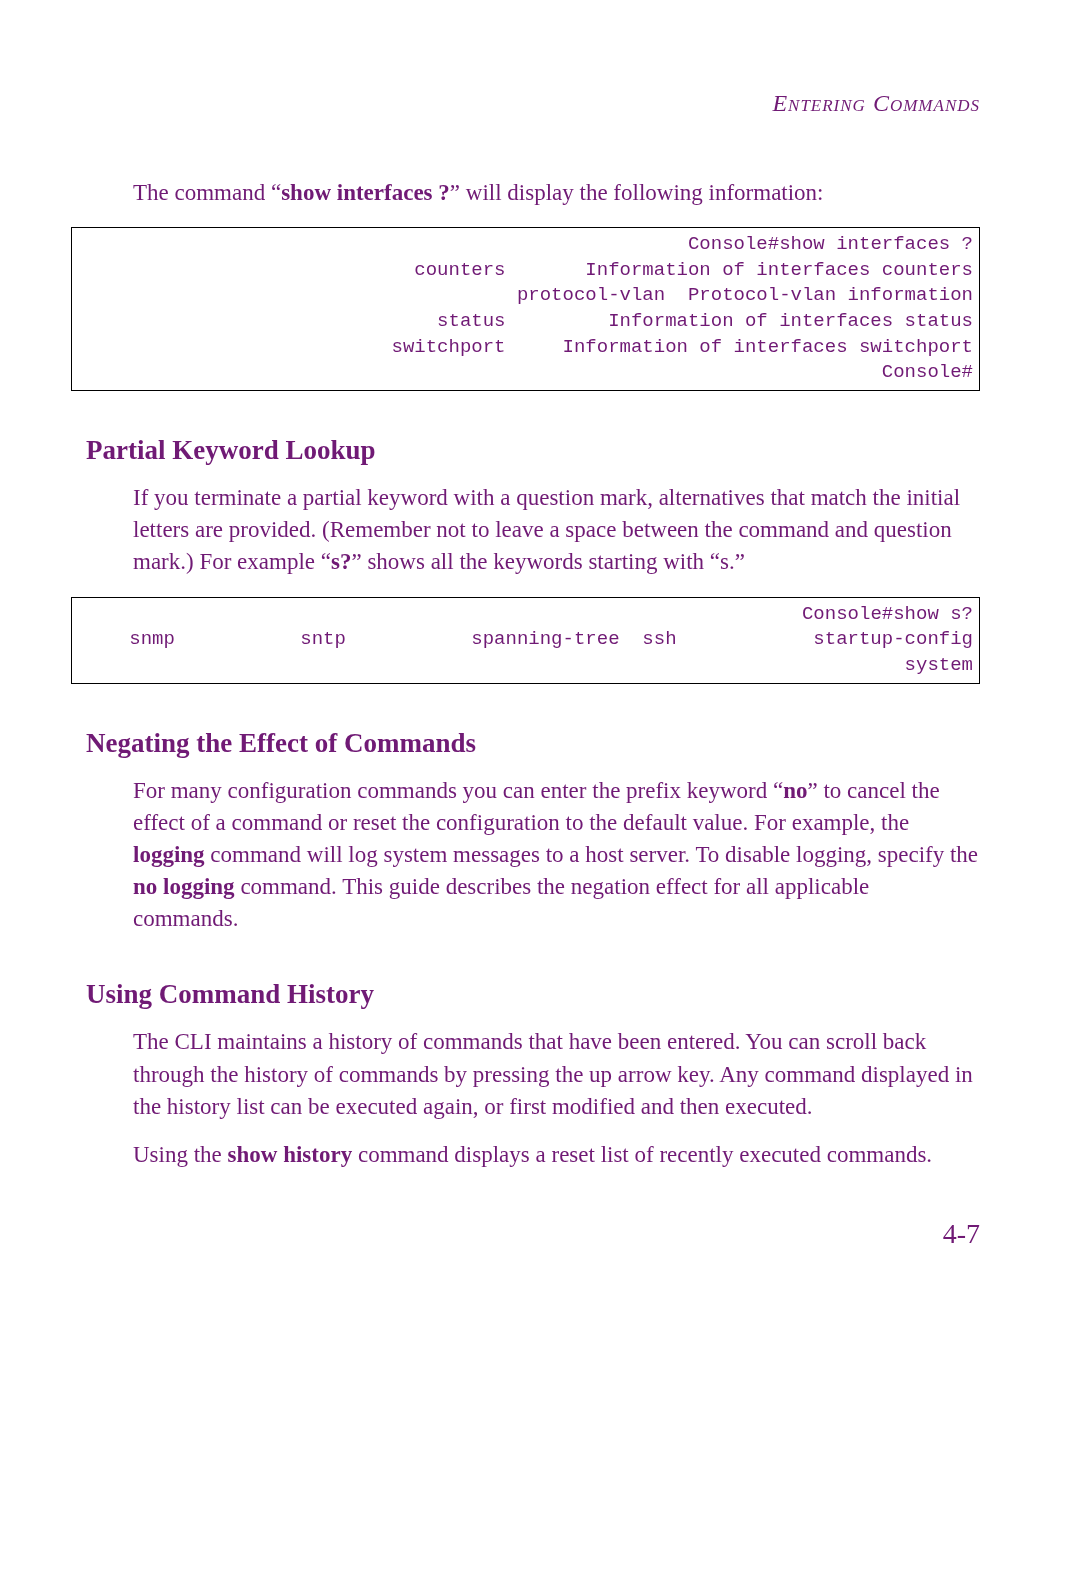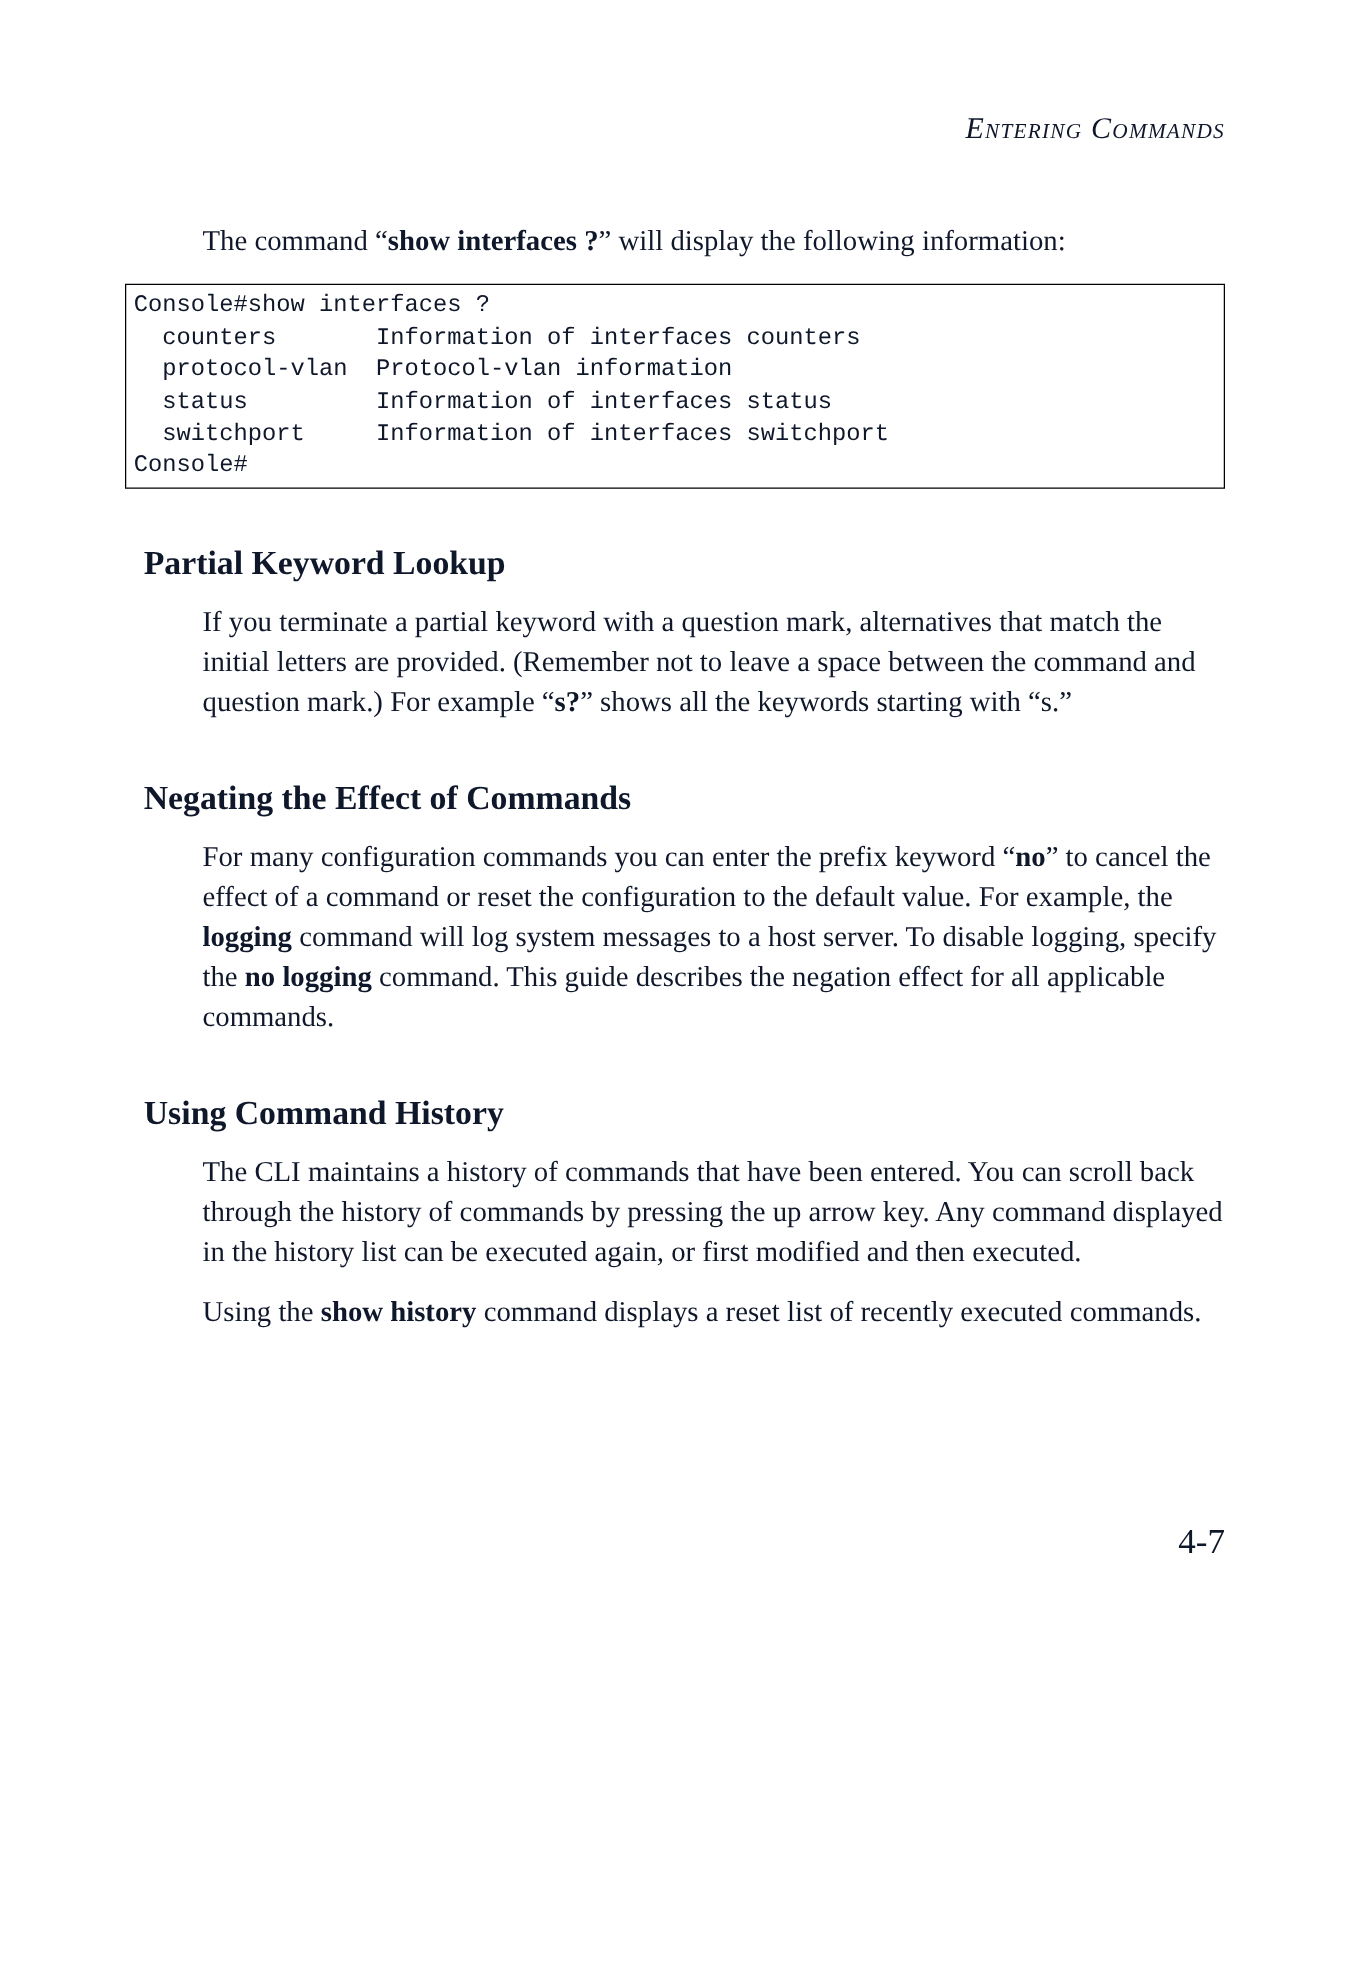--- a/index.html
+++ b/index.html
@@ -4,24 +4,24 @@
 <style>
   html, body {
     margin: 0;
     padding: 0;
     background: #ffffff;
     width: 1080px;
   }
   .page {
     width: 1080px;
     min-height: 1570px;
-    padding: 90px 100px 60px 100px;
+    padding: 90px 100px 60px 71px;
     box-sizing: border-box;
     font-family: Garamond, "Times New Roman", Georgia, serif;
-    color: #0f172a;
+    color: #701a75;
     position: relative;
   }
   .running-head {
     text-align: right;
     font-style: italic;
     font-variant: small-caps;
     font-size: 24px;
     letter-spacing: 1px;
     margin-bottom: 60px;
     font-family: Garamond, "Times New Roman", Georgia, serif;
@@ -44,20 +44,21 @@
   }
   .code-box {
     border: 1px solid #000;
     font-family: "Courier New", Courier, monospace;
     font-size: 19px;
     line-height: 1.35;
     white-space: pre;
     padding: 4px 6px;
     margin: 18px 0 18px 0;
     overflow: hidden;
+    text-align: right;
   }
   .page-num {
     position: absolute;
     bottom: 320px;
     right: 100px;
     font-size: 28px;
     font-family: Garamond, "Times New Roman", Georgia, serif;
   }
 </style>
 </head>
@@ -77,20 +78,23 @@
   status         Information of interfaces status
   switchport     Information of interfaces switchport
 Console#</div>
 
   <h2 class="section-heading">Partial Keyword Lookup</h2>
 
   <p class="body-text">
     <span>If you terminate a partial keyword with a question mark, alternatives that match the initial letters are provided. (Remember not to leave a space between the command and question mark.) For example “</span><b>s?</b><span>” shows all the keywords starting with “s.”</span>
   </p>
 
+  <div class="code-box">Console#show s?
+snmp           sntp           spanning-tree  ssh            startup-config
+system</div>
 
   <h2 class="section-heading">Negating the Effect of Commands</h2>
 
   <p class="body-text">
     <span>For many configuration commands you can enter the prefix keyword “</span><b>no</b><span>” to cancel the effect of a command or reset the configuration to the default value. For example, the </span><b>logging</b><span> command will log system messages to a host server. To disable logging, specify the </span><b>no logging</b><span> command. This guide describes the negation effect for all applicable commands.</span>
   </p>
 
   <h2 class="section-heading">Using Command History</h2>
 
   <p class="body-text">The CLI maintains a history of commands that have been entered. You can scroll back through the history of commands by pressing the up arrow key. Any command displayed in the history list can be executed again, or first modified and then executed.</p>

